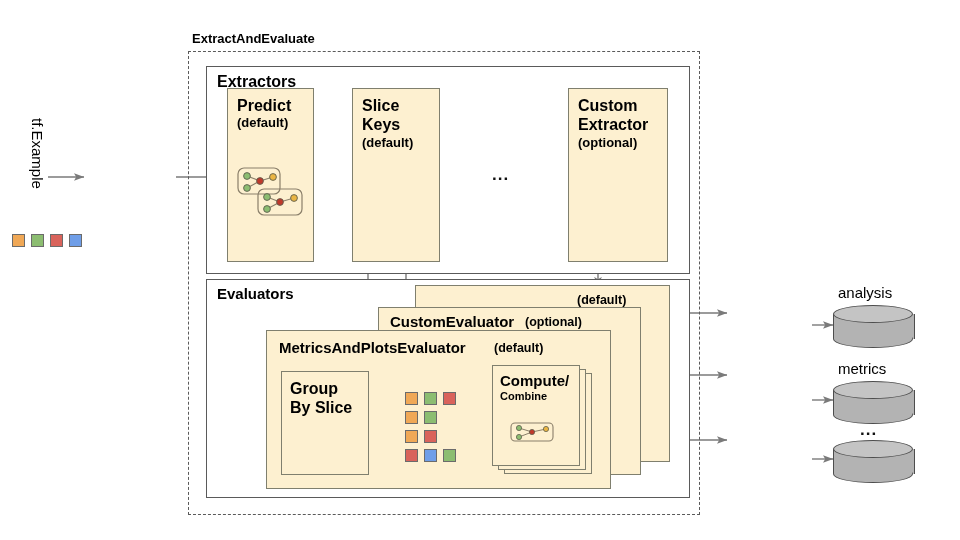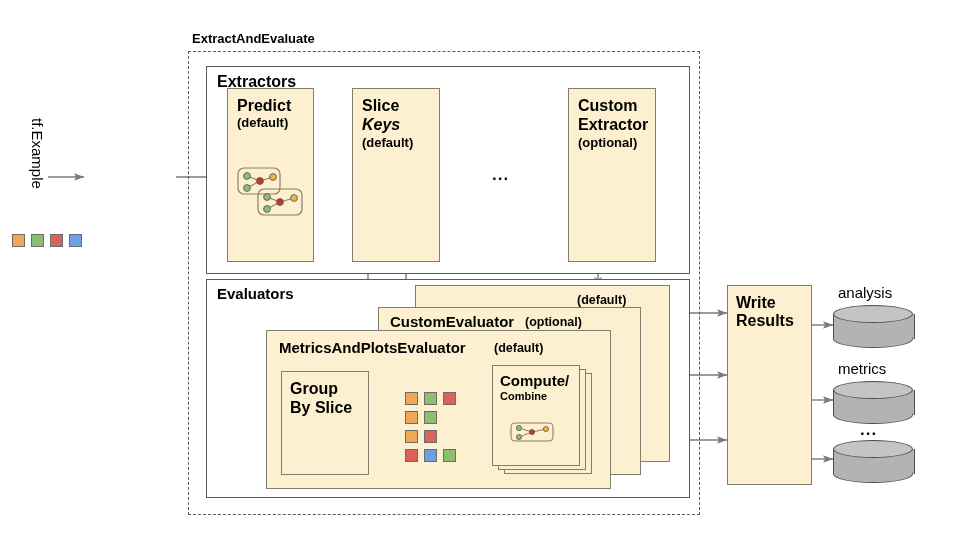--- a/index.html
+++ b/index.html
@@ -119,27 +119,27 @@
       <circle cx="38" cy="12" r="3.4" fill="#eab543" stroke="#5e5e4e" stroke-width="0.9"></circle>
       <circle cx="32" cy="32" r="3.4" fill="#8cbd71" stroke="#5e5e4e" stroke-width="0.9"></circle>
       <circle cx="32" cy="44" r="3.4" fill="#8cbd71" stroke="#5e5e4e" stroke-width="0.9"></circle>
       <circle cx="45" cy="37" r="3.4" fill="#c0392b" stroke="#5e5e4e" stroke-width="0.9"></circle>
       <circle cx="59" cy="33" r="3.4" fill="#eab543" stroke="#5e5e4e" stroke-width="0.9"></circle>
     </svg>
   </div>
 
   <div class="box fill" style="left:352px;top:88px;width:88px;height:174px;">
     <div class="ttl" style="left:9px;top:8px;font-size:16px;">Slice</div>
-    <div class="ttl" style="left:9px;top:27px;font-size:16px;font-style:italic;">Keys</div>
+    <div class="ttl" style="left:9px;top:27px;font-size:16px;">Keys</div>
     <div class="ttl sub" style="left:9px;top:47px;font-size:13px;">(default)</div>
   </div>
 
   <div class="dots" style="left:492px;top:165px;font-size:17px;">...</div>
 
-  <div class="box fill" style="left:568px;top:88px;width:88px;height:174px;">
+  <div class="box fill" style="left:568px;top:88px;width:100px;height:174px;">
     <div class="ttl" style="left:9px;top:8px;font-size:16px;">Custom</div>
     <div class="ttl" style="left:9px;top:27px;font-size:16px;">Extractor</div>
     <div class="ttl sub" style="left:9px;top:47px;font-size:13px;">(optional)</div>
   </div>
 
   <div class="box plain" style="left:206px;top:279px;width:484px;height:219px;">
     <div class="ttl" style="left:10px;top:5px;font-size:15px;">Evaluators</div>
   </div>
 
   <div class="box fill" style="left:415px;top:285px;width:255px;height:177px;">
@@ -189,23 +189,20 @@
           <line x1="10" y1="17" x2="23" y2="12"></line>
           <line x1="23" y1="12" x2="37" y2="9"></line>
       </g>
       <circle cx="10" cy="8" r="2.6" fill="#8cbd71" stroke="#5e5e4e" stroke-width="0.8"></circle>
       <circle cx="10" cy="17" r="2.6" fill="#8cbd71" stroke="#5e5e4e" stroke-width="0.8"></circle>
       <circle cx="23" cy="12" r="2.6" fill="#c0392b" stroke="#5e5e4e" stroke-width="0.8"></circle>
       <circle cx="37" cy="9" r="2.6" fill="#eab543" stroke="#5e5e4e" stroke-width="0.8"></circle>
     </svg>
   </div>
 
-  <div class="box fill" style="left:727px;top:285px;width:85px;height:200px;">
-    <div class="ttl" style="left:8px;top:8px;font-size:16px;white-space:normal;width:70px;">Write Results</div>
-  </div>
 
   <div class="lbl" style="left:838px;top:284px;font-size:15px;">analysis</div>
   <div class="cyl" style="left:833px;top:305px;width:80px;height:43px;">
     <div class="body"></div>
     <div class="bot"></div>
     <div class="mask"></div>
     <div class="top"></div>
   </div>
 
   <div class="lbl" style="left:838px;top:360px;font-size:15px;">metrics</div>

